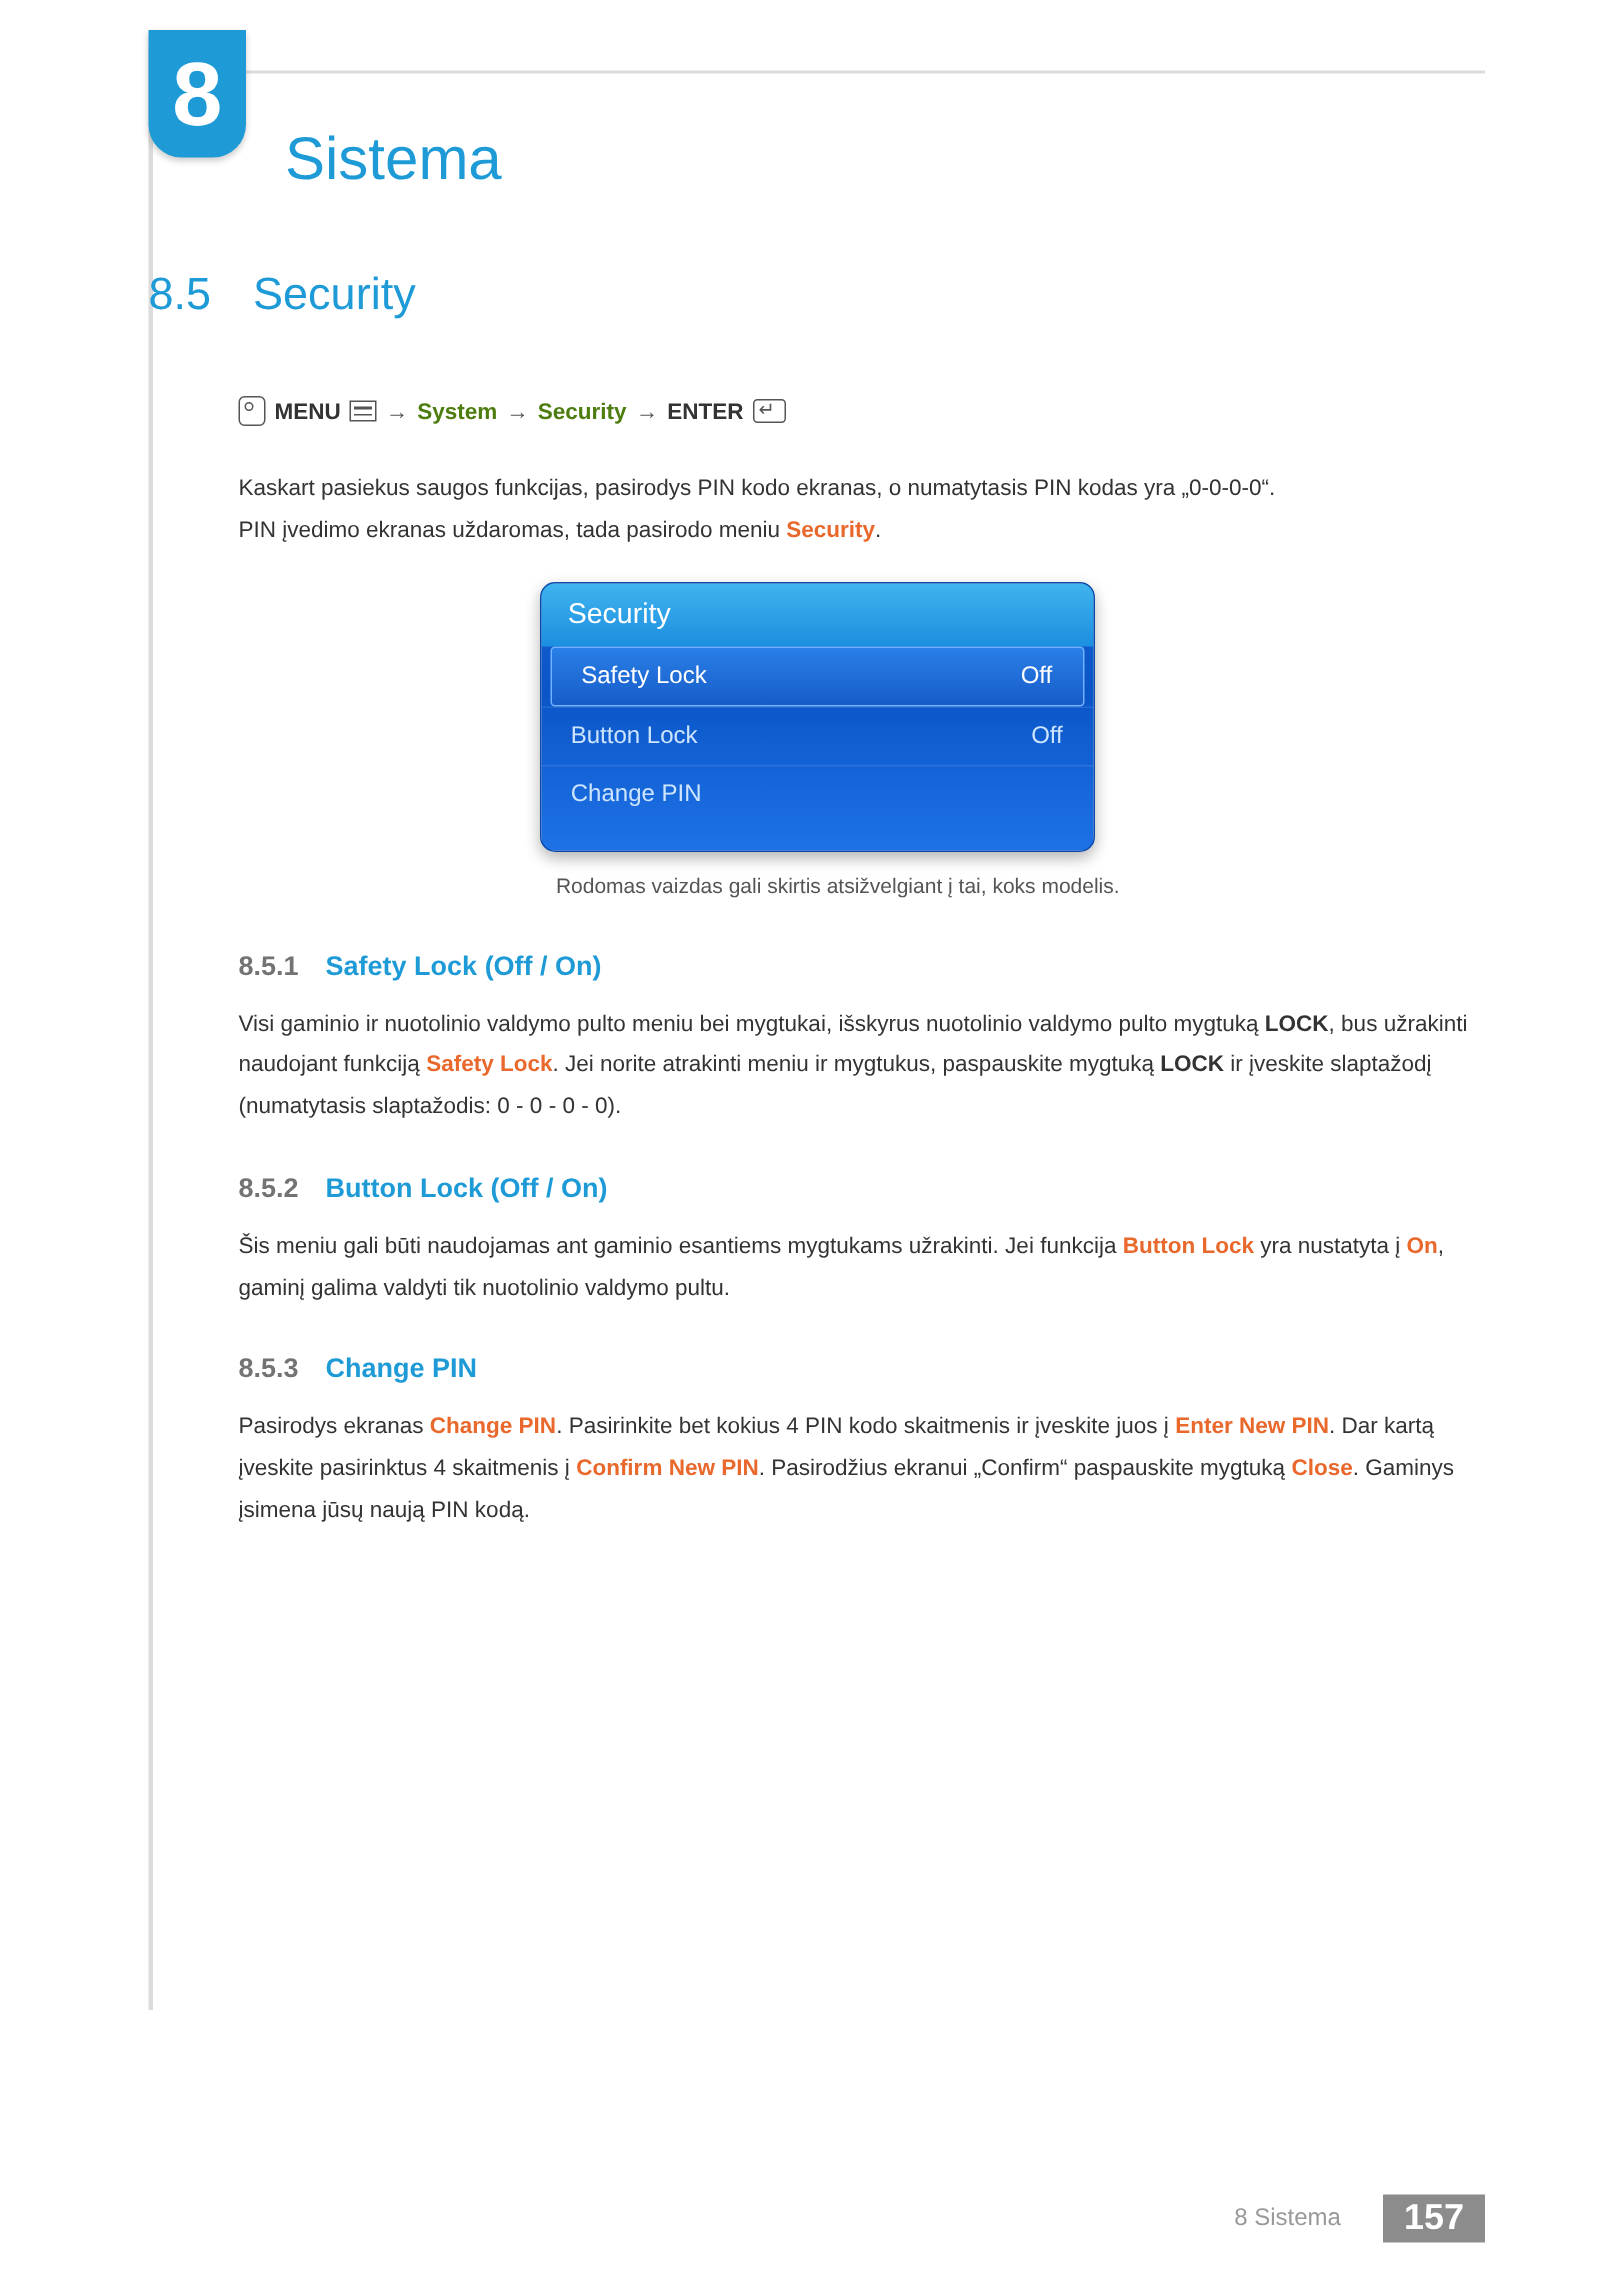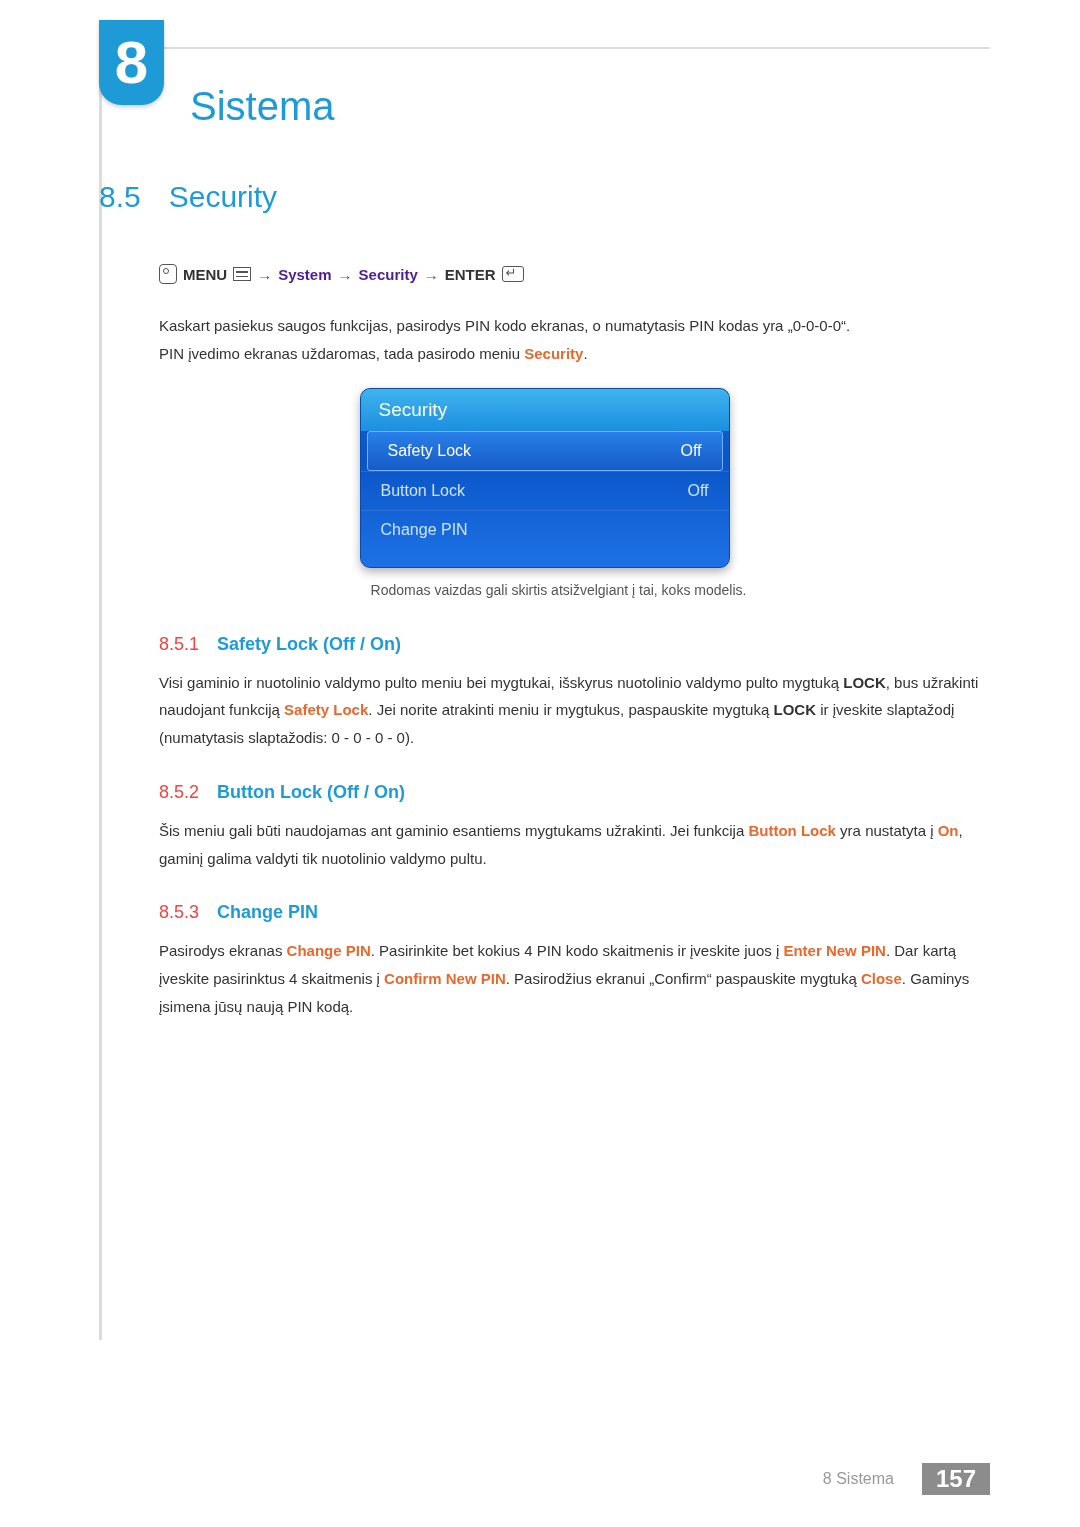--- a/index.html
+++ b/index.html
@@ -109,21 +109,21 @@
   .menu-icon::before, .menu-icon::after {
     content: "";
     position: absolute;
     left: 2px; right: 2px;
     height: 1.5px;
     background: #555;
   }
   .menu-icon::before { top: 3px; }
   .menu-icon::after { bottom: 3px; }
   .arrow { color: #555; font-weight: bold; }
-  .orange { color: #4c1d95; font-weight: bold; text-align: right; }
+  .orange { color: #4d7c0f; font-weight: bold; text-align: right; }
   .enter-icon {
     display: inline-block;
     width: 22px; height: 16px;
     border: 1.5px solid #555;
     border-radius: 3px;
     position: relative;
     vertical-align: middle;
   }
   .enter-icon::after {
     content: "↵";
@@ -184,22 +184,22 @@
     margin-bottom: 12px;
   }
   .sub-row {
     display: flex;
     gap: 18px;
     align-items: baseline;
     margin-bottom: 14px;
   }
   .sub-num {
     font-size: 18px;
-    color: #ef4444;
-    font-weight: normal;
+    color: #737373;
+    font-weight: bold;
   }
   .sub-title {
     font-size: 18px;
     color: #1e9bd7;
     font-weight: bold;
   }
   .sub-body {
     font-size: 15px;
     line-height: 1.85;
     margin-left: 0;

